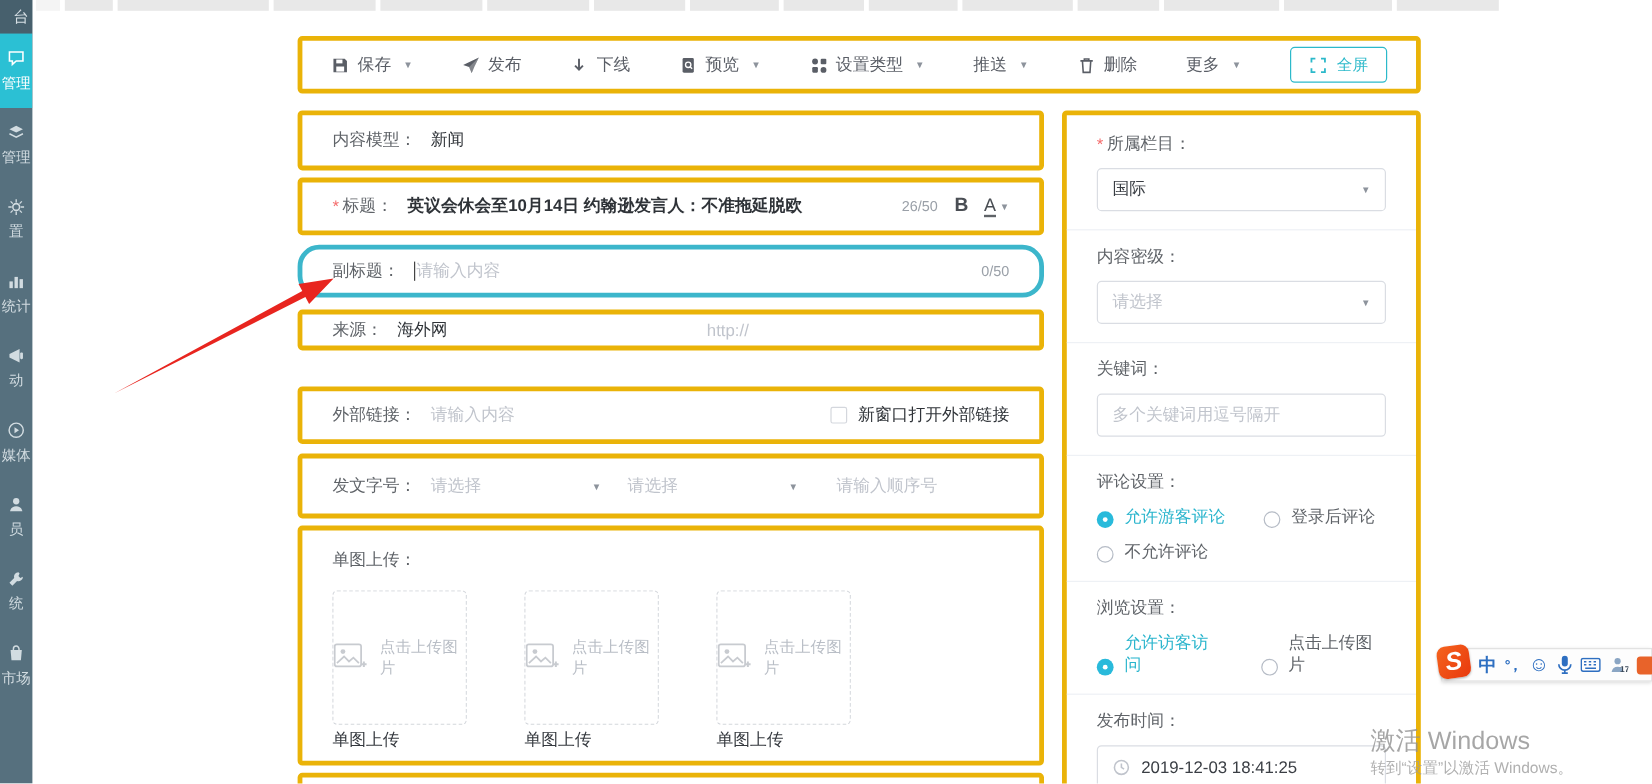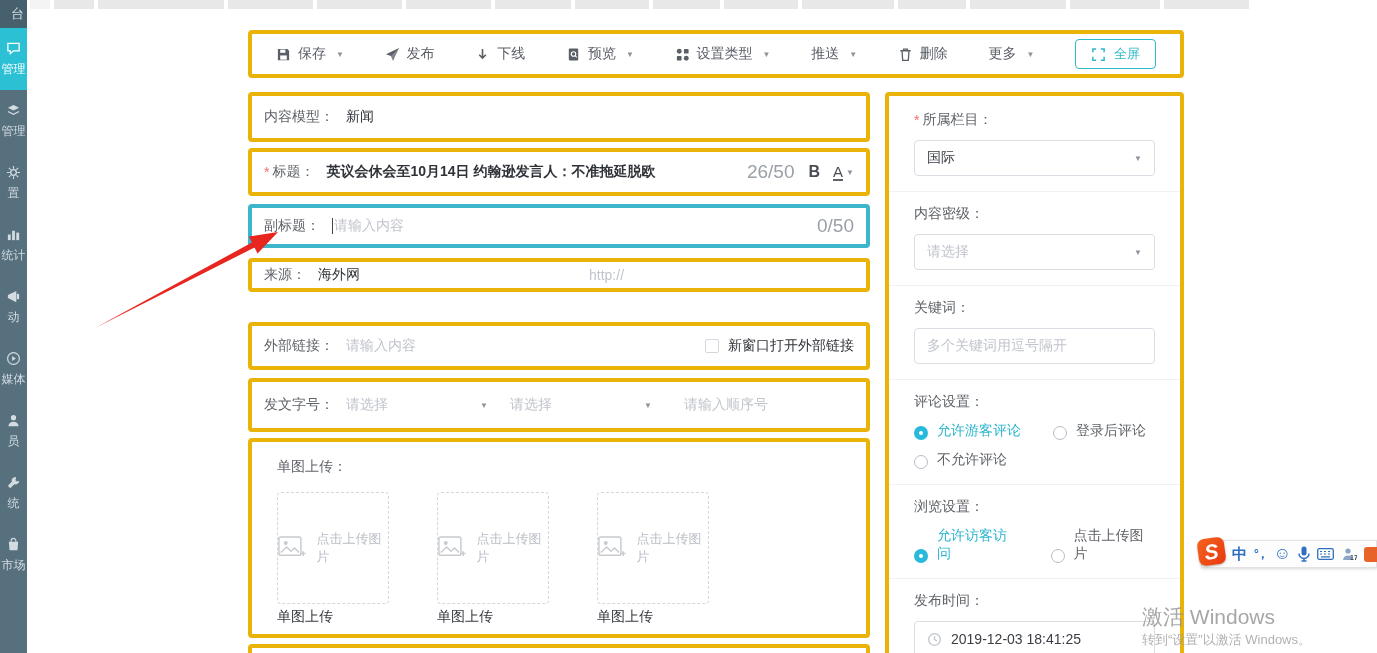--- a/index.html
+++ b/index.html
@@ -16,26 +16,26 @@
   .tabseg{background:#e8e8e8;height:9px;}
   .tabseg.lite{background:#f4f4f4;}
   
   .card{position:absolute;background:#fff;border:4px solid #eab308;border-radius:4px;box-sizing:border-box;}
   .toolbar-card{left:248px;top:30px;width:936px;height:48px;display:flex;align-items:center;justify-content:space-between;padding:0 24px;}
   .tb-btn{display:flex;align-items:center;gap:7px;color:#5a5e66;font-size:14px;cursor:pointer;white-space:nowrap;}
   .tb-ic{width:15px;height:15px;}
   .caret{font-size:8px;color:#8d939c;margin-left:3px;}
   .fs-btn{display:flex;align-items:center;gap:8px;border:1px solid #2cb9ca;color:#2cb9ca;border-radius:4px;padding:5px 15px;font-size:13px;cursor:pointer;}
   
-  .frow{left:248px;width:622px;display:flex;align-items:center;padding:0 12px;font-size:14px;color:#5f6368;}
+  .frow{left:248px;width:622px;display:flex;align-items:center;padding:0 25px;font-size:14px;color:#5f6368;}
   .label{color:#5f6368;white-space:nowrap;}
   .value{color:#2f3338;margin-left:12px;}
   .value.bold{font-weight:bold;}
   .ph{color:#c0c4cc;}
-  .counter{color:#9aa0a8;font-size:19px;text-align:right;}
+  .counter{color:#9aa0a8;font-size:12px;text-align:right;}
   .req{color:#f56c6c;margin-right:3px;}
   .fmt-b{font-weight:bold;font-size:16px;color:#4a4e54;cursor:pointer;}
   .fmt-a{font-size:15px;color:#4a4e54;border-bottom:2px solid #5f6368;line-height:15px;cursor:pointer;}
   .cursorbar{width:1px;height:16px;background:#444;margin:0 1px 0 12px;}
   .chk{width:14px;height:14px;border:1px solid #d4d7dd;border-radius:2px;background:#fff;box-sizing:border-box;cursor:pointer;}
   .sel-inline{display:flex;align-items:center;justify-content:space-between;cursor:pointer;}
   
   .upload-card{left:248px;top:438px;width:622px;height:200px;}
   .upload-label{position:absolute;left:25px;top:16px;font-size:14px;color:#5f6368;}
   .upload-box{position:absolute;top:50px;width:112px;height:112px;border:1px dashed #d4d7dc;border-radius:4px;display:flex;flex-direction:row;align-items:center;justify-content:center;gap:11px;color:#b9bec6;font-size:13px;cursor:pointer;box-sizing:border-box;}
@@ -229,21 +229,21 @@
 <div class="card frow" style="top:148px;height:48px;">
   <span class="req">*</span>
   <span class="label">标题：</span>
   <span class="value bold" style="flex:1">英议会休会至10月14日 约翰逊发言人：不准拖延脱欧</span>
   <span class="counter">26/50</span>
   <span class="fmt-b" style="margin-left:14px">B</span>
   <span class="fmt-a" style="margin-left:13px">A</span>
   <span class="caret">▼</span>
 </div>
 
-<div class="card frow" style="top:204px;height:44px;border-color:#3cb6cb;">
+<div class="card frow" style="top:204px;height:44px;border-color:#3cb6cb;border-radius:18px;">
   <span class="label">副标题：</span>
   <span class="cursorbar"></span>
   <span class="ph" style="flex:1">请输入内容</span>
   <span class="counter">0/50</span>
 </div>
 
 <div class="card frow" style="top:258px;height:34px;position:absolute;">
   <span class="label">来源：</span>
   <span class="value">海外网</span>
   <span class="ph" style="position:absolute;left:337px;">http://</span>

